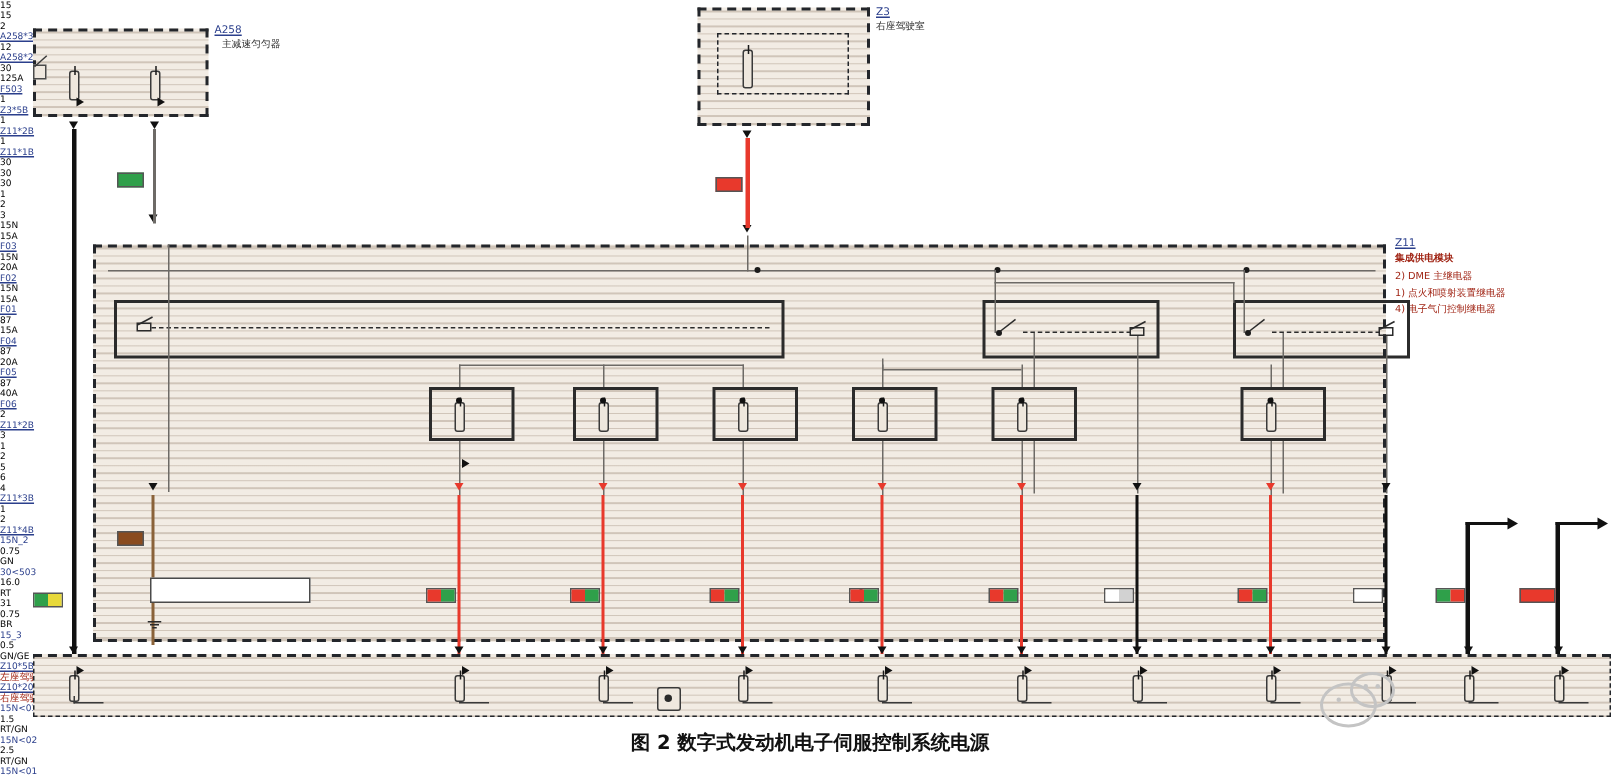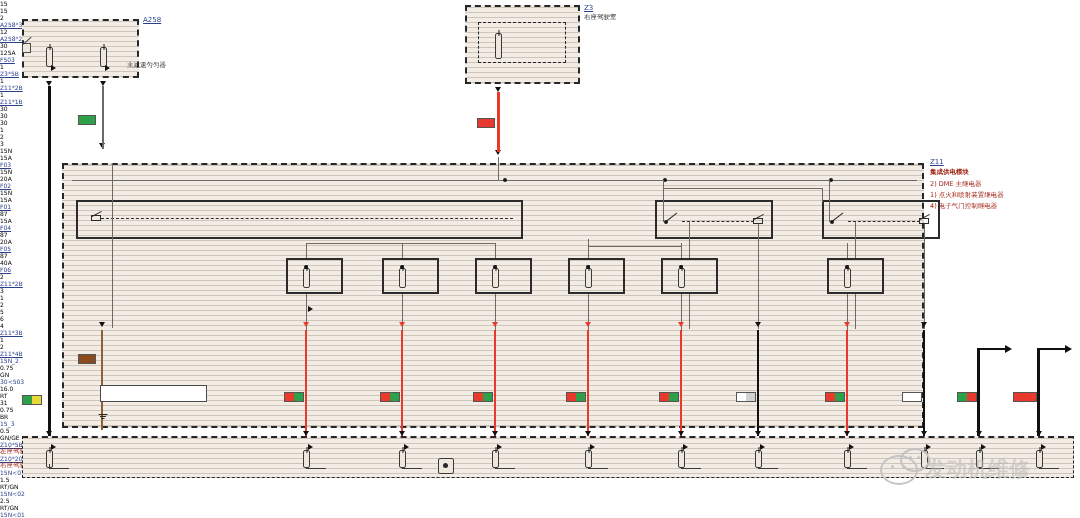--- a/index.html
+++ b/index.html
@@ -76,21 +76,21 @@
   .gnd{position:absolute;}
   .gnd i{position:absolute;display:block;background:#2b2b2b;height:1px;left:50%;transform:translateX(-50%);}
 </style>
 </head>
 <body>
 
 <div id="page">
 
   <div class="ab dashbox hatch" style="left:22px;top:19px;width:117px;height:59px;"></div>
   <div class="t blue-u" style="left:143px;top:16px;">A258</div>
-  <div class="t cn" style="left:127px;top:25px;font-size:6.5px;margin-top:36px;">主减速匀匀器</div>
+  <div class="t cn" style="left:148px;top:25px;font-size:6.5px;">主减速匀匀器</div>
 
   <div class="ab solidbox-thin" style="left:22px;top:43px;width:9px;height:10px;background:#efe8df;"></div>
   <div class="ab" style="left:23px;top:44px;width:11px;height:1px;background:#3a3a3a;transform:rotate(-42deg);transform-origin:left center;"></div>
 
   <div class="t6" style="left:43px;top:39px;">15</div>
   <div class="fuse" style="left:46px;top:47px;"></div>
   <div class="t6" style="left:97px;top:39px;">15</div>
   <div class="fuse" style="left:100px;top:47px;"></div>
   <div class="arrow arrow-sm" style="left:51px;top:65px;"></div>
   <div class="arrow arrow-sm" style="left:105px;top:65px;"></div>
@@ -437,24 +437,24 @@
   <div class="fuse" style="left:976px;top:450px;height:18px;"></div>
   <div class="ab" style="left:979px;top:468px;width:20px;height:1px;background:#3a3a3a;"></div>
 
   <div class="arrow arrow-sm" style="left:1041px;top:444px;"></div>
   <div class="fuse" style="left:1036px;top:450px;height:18px;"></div>
   <div class="ab" style="left:1039px;top:468px;width:20px;height:1px;background:#3a3a3a;"></div>
 
   <div class="ab" style="left:438px;top:458px;width:14px;height:14px;border:1px solid #3a3a3a;border-radius:2px;background:#efe8df;"></div>
   <div class="ab" style="left:443px;top:463px;width:5px;height:5px;border-radius:50%;background:#2a2a2a;"></div>
 
+  <div id="caption" style="top:486px;">图 2  数字式发动机电子伺服控制系统电源</div>
 
   <div class="wm-bubble" style="left:880px;top:455px;width:34px;height:26px;">
     <span class="e" style="left:9px;top:8px;"></span>
       <span class="e" style="left:20px;top:8px;"></span>
   </div>
   <div class="wm-bubble" style="left:900px;top:448px;width:26px;height:20px;">
     <span class="e" style="left:7px;top:6px;"></span>
       <span class="e" style="left:15px;top:6px;"></span>
   </div>
-  <div id="wm" style="left:925px;top:455px;">发动机维修</div>
 
 </div>
 
 </body></html>

